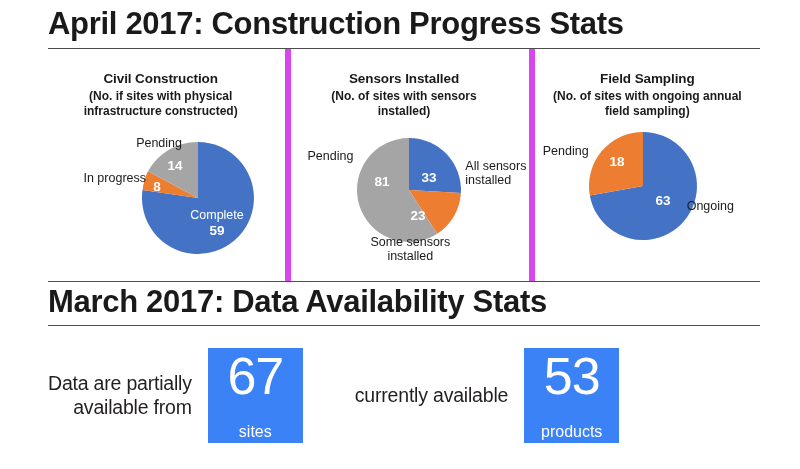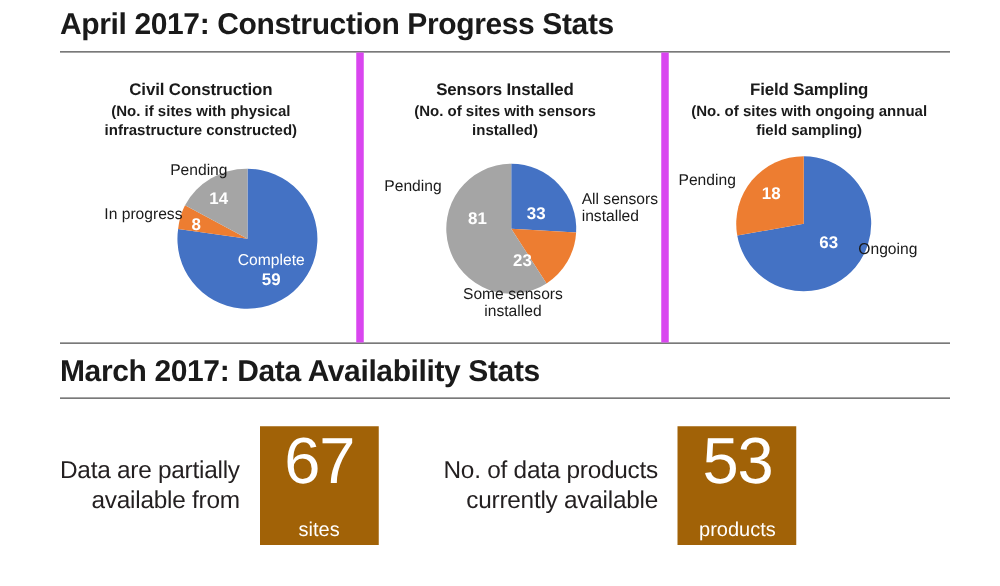--- a/index.html
+++ b/index.html
@@ -8,21 +8,21 @@
     background:#ffffff;
     font-family:"Liberation Sans", sans-serif;
     color:#231f20;
     overflow:hidden;
     position:relative;
   }
   .page{position:relative;width:800px;height:469px;}
 
   
   .section-title{
-    font-size:24px;
+    font-size:31px;
     font-weight:bold;
     letter-spacing:-0.3px;
     color:#1a1a1a;
     line-height:1;
   }
   .rule{
     background:#4d4d4d;
     height:1px;
     width:100%;
   }
@@ -104,21 +104,21 @@
   }
   .stat-text{
     font-size:19.5px;
     line-height:1.22;
     color:#231f20;
     text-align:right;
     letter-spacing:-0.2px;
   }
   .stat-box{
     width:95px;height:95px;
-    background:#a16207;
+    background:#3b82f6;
     color:#ffffff;
     display:flex;
     flex-direction:column;
     align-items:center;
     justify-content:center;
     margin-left:16px;
     box-sizing:border-box;
     padding-top:2px;
   }
   .stat-num{
@@ -247,21 +247,20 @@
         <div class="stat-box">
           <div class="stat-num">67</div>
           <div class="stat-unit">sites</div>
         </div>
       </div>
 
       <div class="spacer-1"></div>
 
       <div class="stat">
         <div class="stat-text">
-          <div>No. of data products</div>
           <div>currently available</div>
         </div>
         <div class="stat-box">
           <div class="stat-num">53</div>
           <div class="stat-unit">products</div>
         </div>
       </div>
 
     </div>
   </div>

